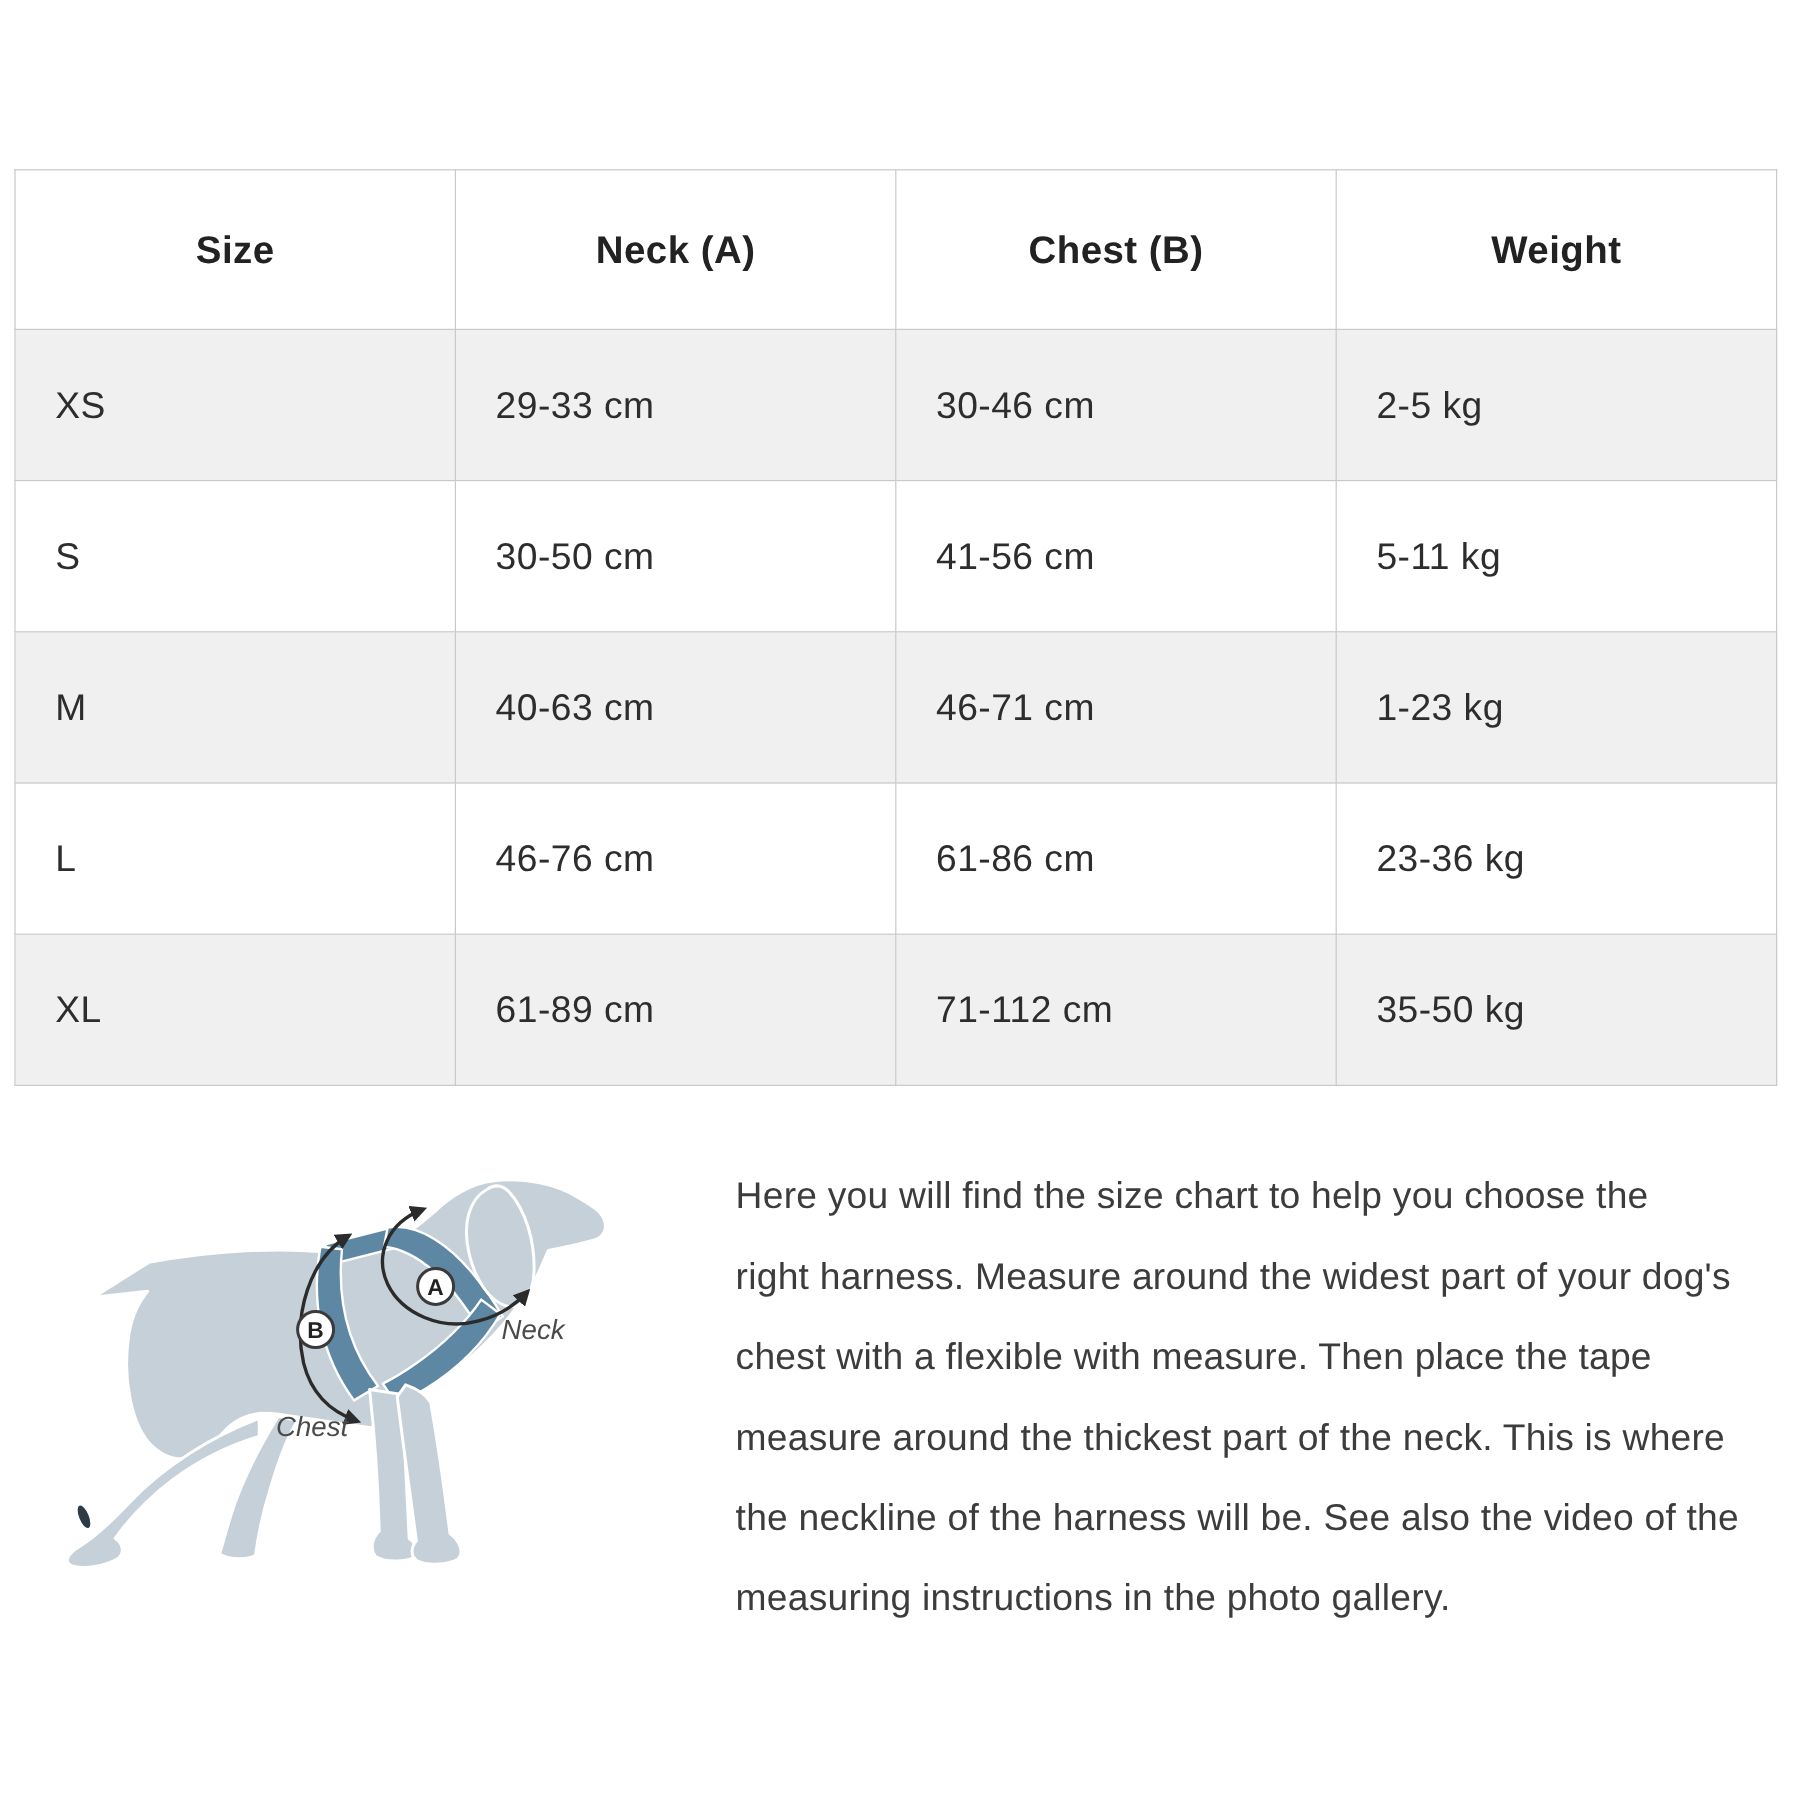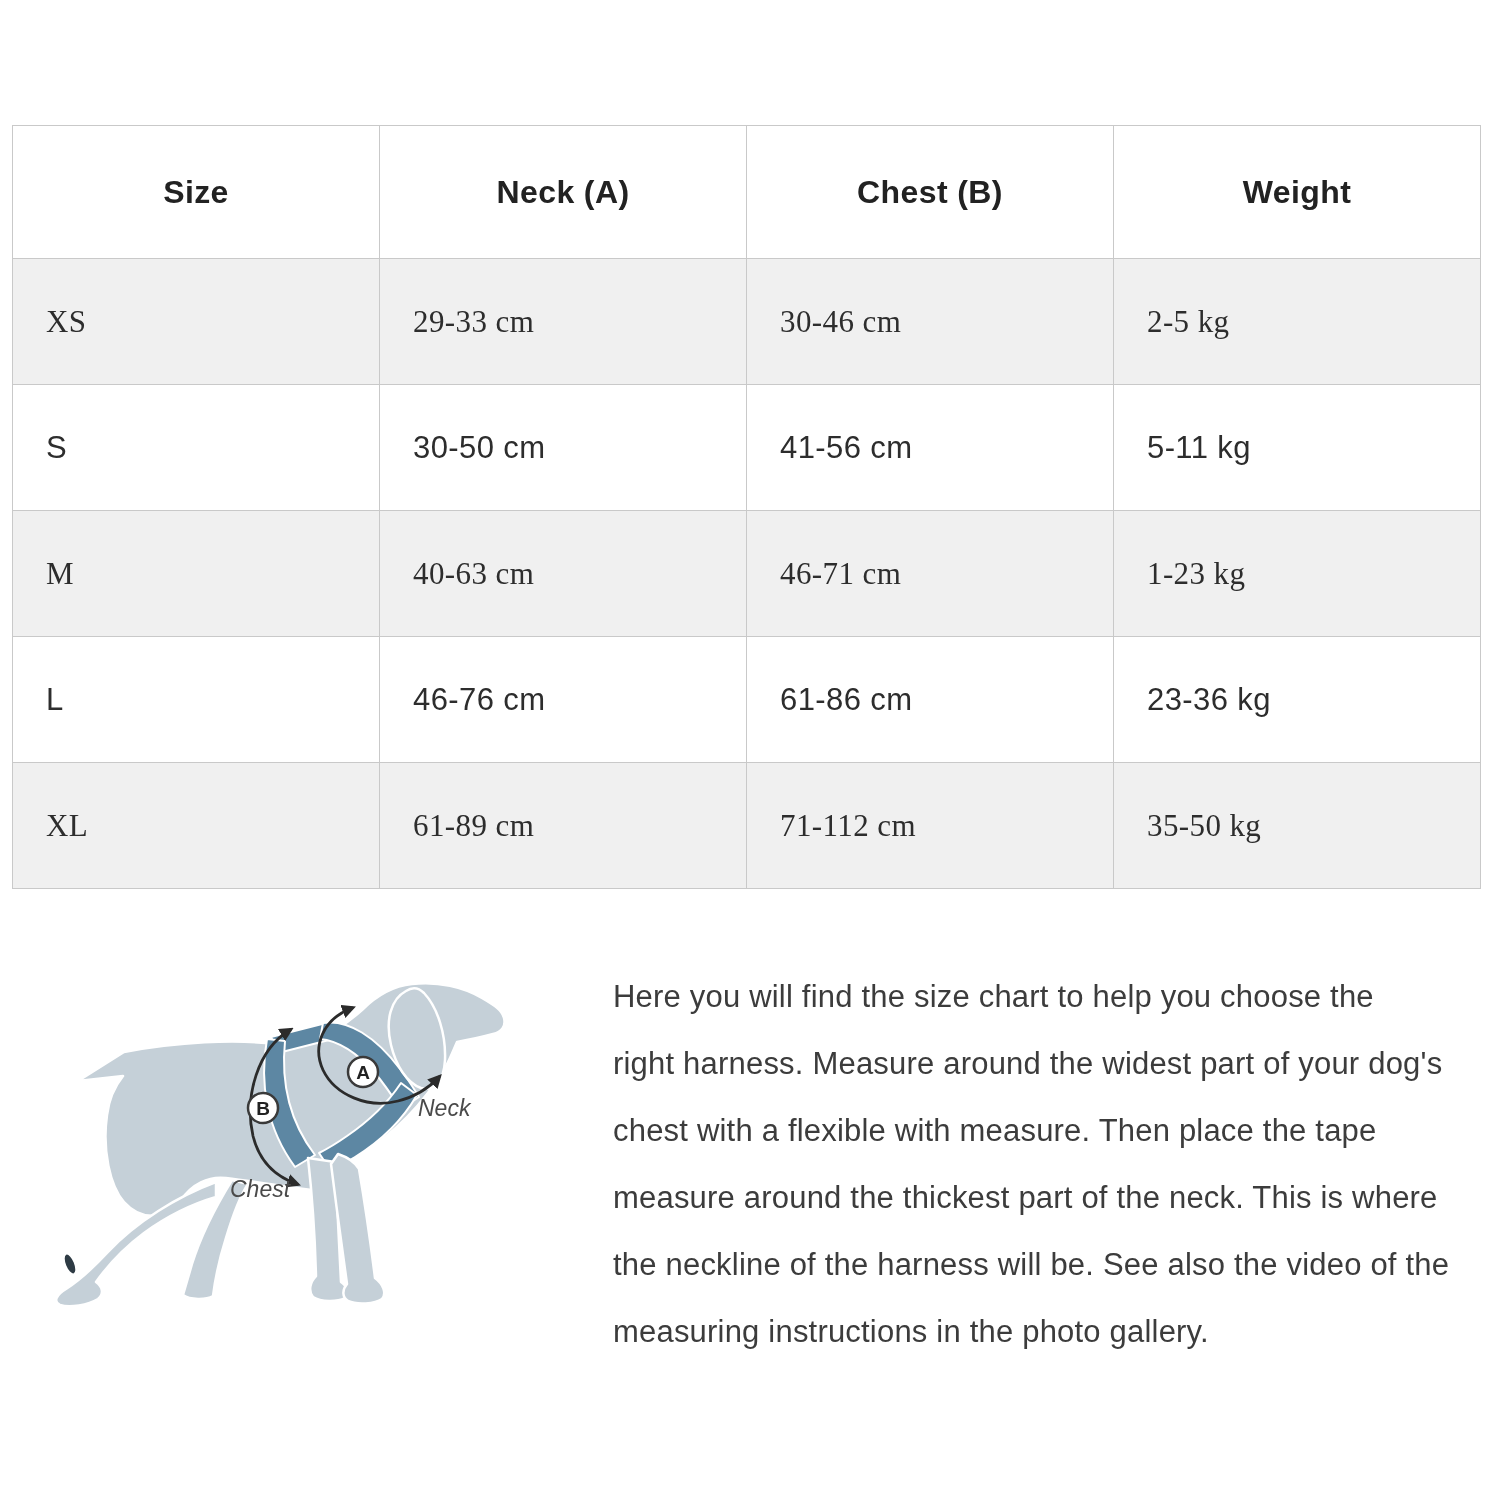--- a/index.html
+++ b/index.html
@@ -12,21 +12,21 @@
     position: relative;
     width: 1500px;
     height: 1500px;
     background: #ffffff;
     overflow: hidden;
   }
   
   table.size-table {
     position: absolute;
     left: 12px;
-    top: 125px;
+    top: 141px;
     width: 1469px;
     border-collapse: collapse;
     table-layout: fixed;
     color: #2d2d2d;
   }
   table.size-table th,
   table.size-table td {
     border: 1px solid #c9c9c9;
     vertical-align: middle;
     letter-spacing: 0.4px;
@@ -39,21 +39,21 @@
     background: #ffffff;
     color: #222222;
   }
   table.size-table td {
     height: 125px;
     font-size: 31px;
     font-weight: 400;
     text-align: left;
     padding: 0 0 0 33px;
   }
-  table.size-table tr.stripe td { background: #f0f0f0; font-family: Liberation Serif, serif; }
+  table.size-table tr.stripe td { background: #f0f0f0; }
   table.size-table tr.plain  td { background: #ffffff; }
 
   
   .dog-figure {
     position: absolute;
     left: 20px;
     top: 950px;
     width: 520px;
     height: 420px;
   }

